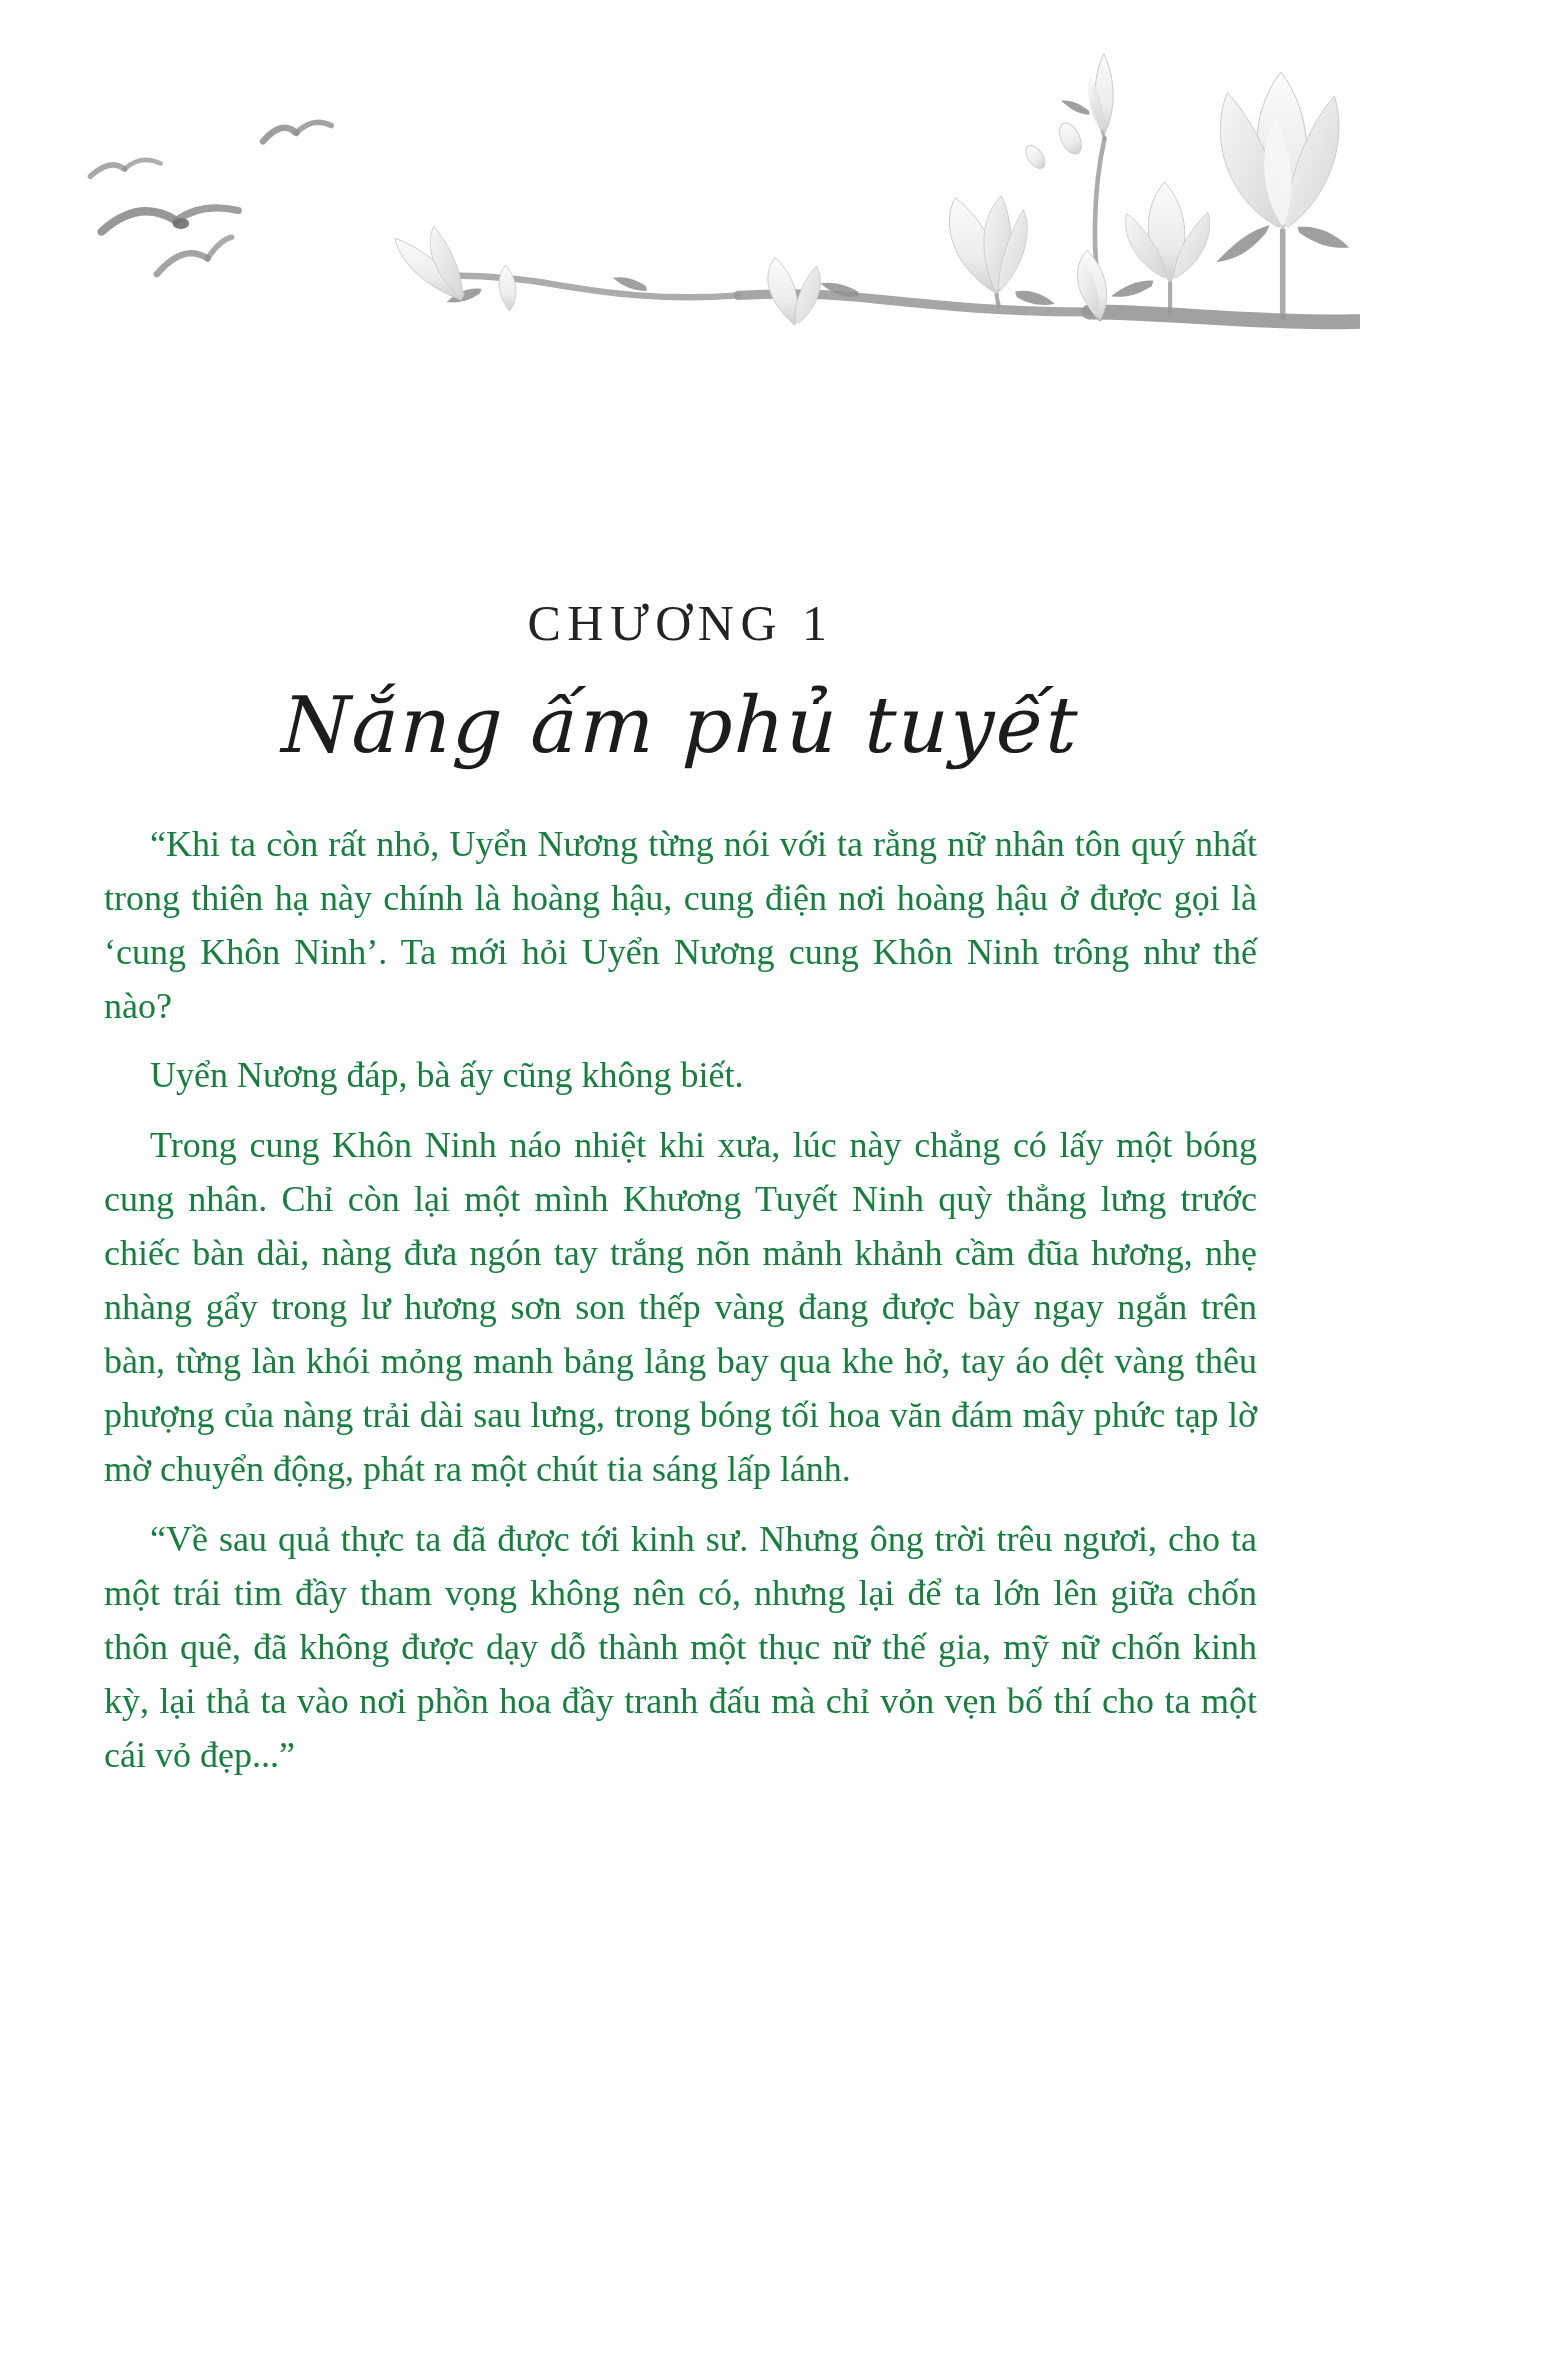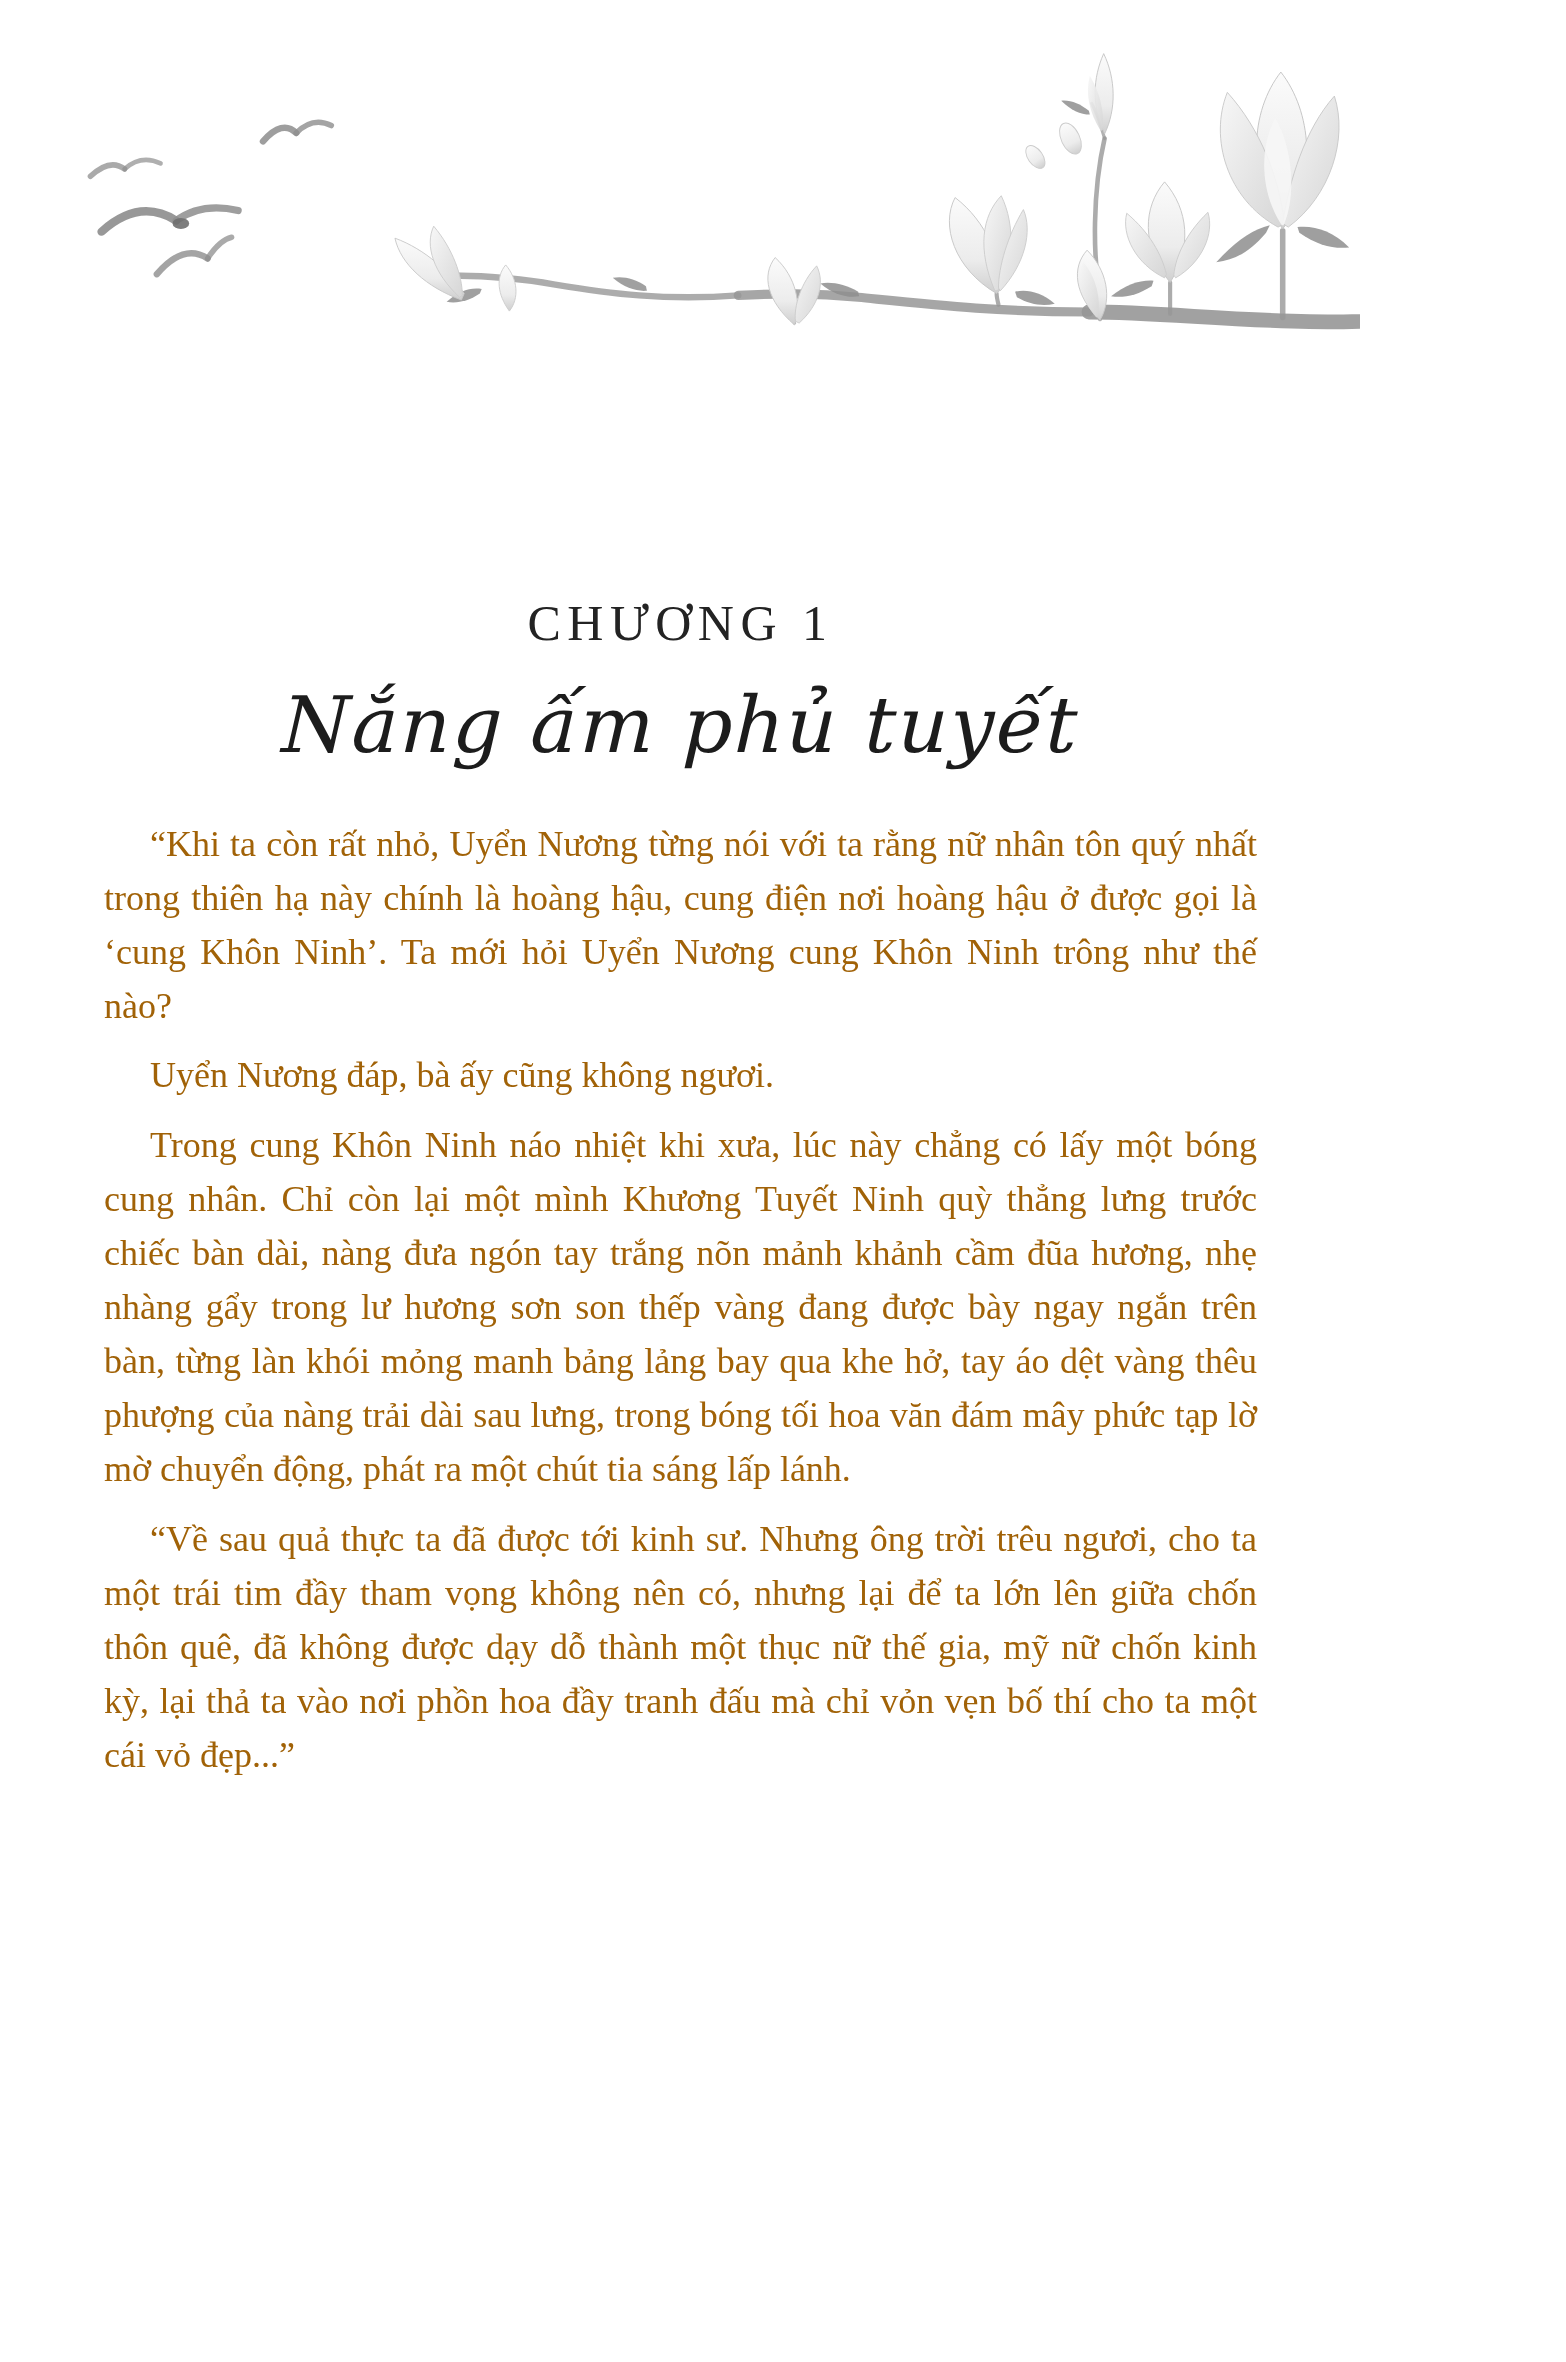--- a/index.html
+++ b/index.html
@@ -41,21 +41,21 @@
   }
   .body-text{
     margin-top:46px;
   }
   .body-text p{
     margin:0 0 15.7px 0;
     font-size:36px;
     line-height:54px;
     text-align:justify;
     text-indent:46px;
-    color:#a16207;
+    color:#15803d;
   }
 </style>
 </head>
 <body>
 
 <div class="page">
 
   <svg class="decor" viewBox="0 0 1697 430" aria-hidden="true">
     <defs>
       <linearGradient id="pg" x1="0" y1="0" x2="0" y2="1">
@@ -163,20 +163,20 @@
       </g>
     </g>
   </svg>
 
   <div class="content">
     <h2 class="chapter-label">CHƯƠNG 1</h2>
     <h1 class="chapter-title">Nắng ấm phủ tuyết</h1>
 
     <div class="body-text">
       <p>“Khi ta còn rất nhỏ, Uyển Nương từng nói với ta rằng nữ nhân tôn quý nhất trong thiên hạ này chính là hoàng hậu, cung điện nơi hoàng hậu ở được gọi là ‘cung Khôn Ninh’. Ta mới hỏi Uyển Nương cung Khôn Ninh trông như thế nào?</p>
-      <p>Uyển Nương đáp, bà ấy cũng không ngươi.</p>
+      <p>Uyển Nương đáp, bà ấy cũng không biết.</p>
       <p>Trong cung Khôn Ninh náo nhiệt khi xưa, lúc này chẳng có lấy một bóng cung nhân. Chỉ còn lại một mình Khương Tuyết Ninh quỳ thẳng lưng trước chiếc bàn dài, nàng đưa ngón tay trắng nõn mảnh khảnh cầm đũa hương, nhẹ nhàng gẩy trong lư hương sơn son thếp vàng đang được bày ngay ngắn trên bàn, từng làn khói mỏng manh bảng lảng bay qua khe hở, tay áo dệt vàng thêu phượng của nàng trải dài sau lưng, trong bóng tối hoa văn đám mây phức tạp lờ mờ chuyển động, phát ra một chút tia sáng lấp lánh.</p>
       <p>“Về sau quả thực ta đã được tới kinh sư. Nhưng ông trời trêu ngươi, cho ta một trái tim đầy tham vọng không nên có, nhưng lại để ta lớn lên giữa chốn thôn quê, đã không được dạy dỗ thành một thục nữ thế gia, mỹ nữ chốn kinh kỳ, lại thả ta vào nơi phồn hoa đầy tranh đấu mà chỉ vỏn vẹn bố thí cho ta một cái vỏ đẹp...”</p>
     </div>
   </div>
 
 </div>
 
 
 </body></html>

